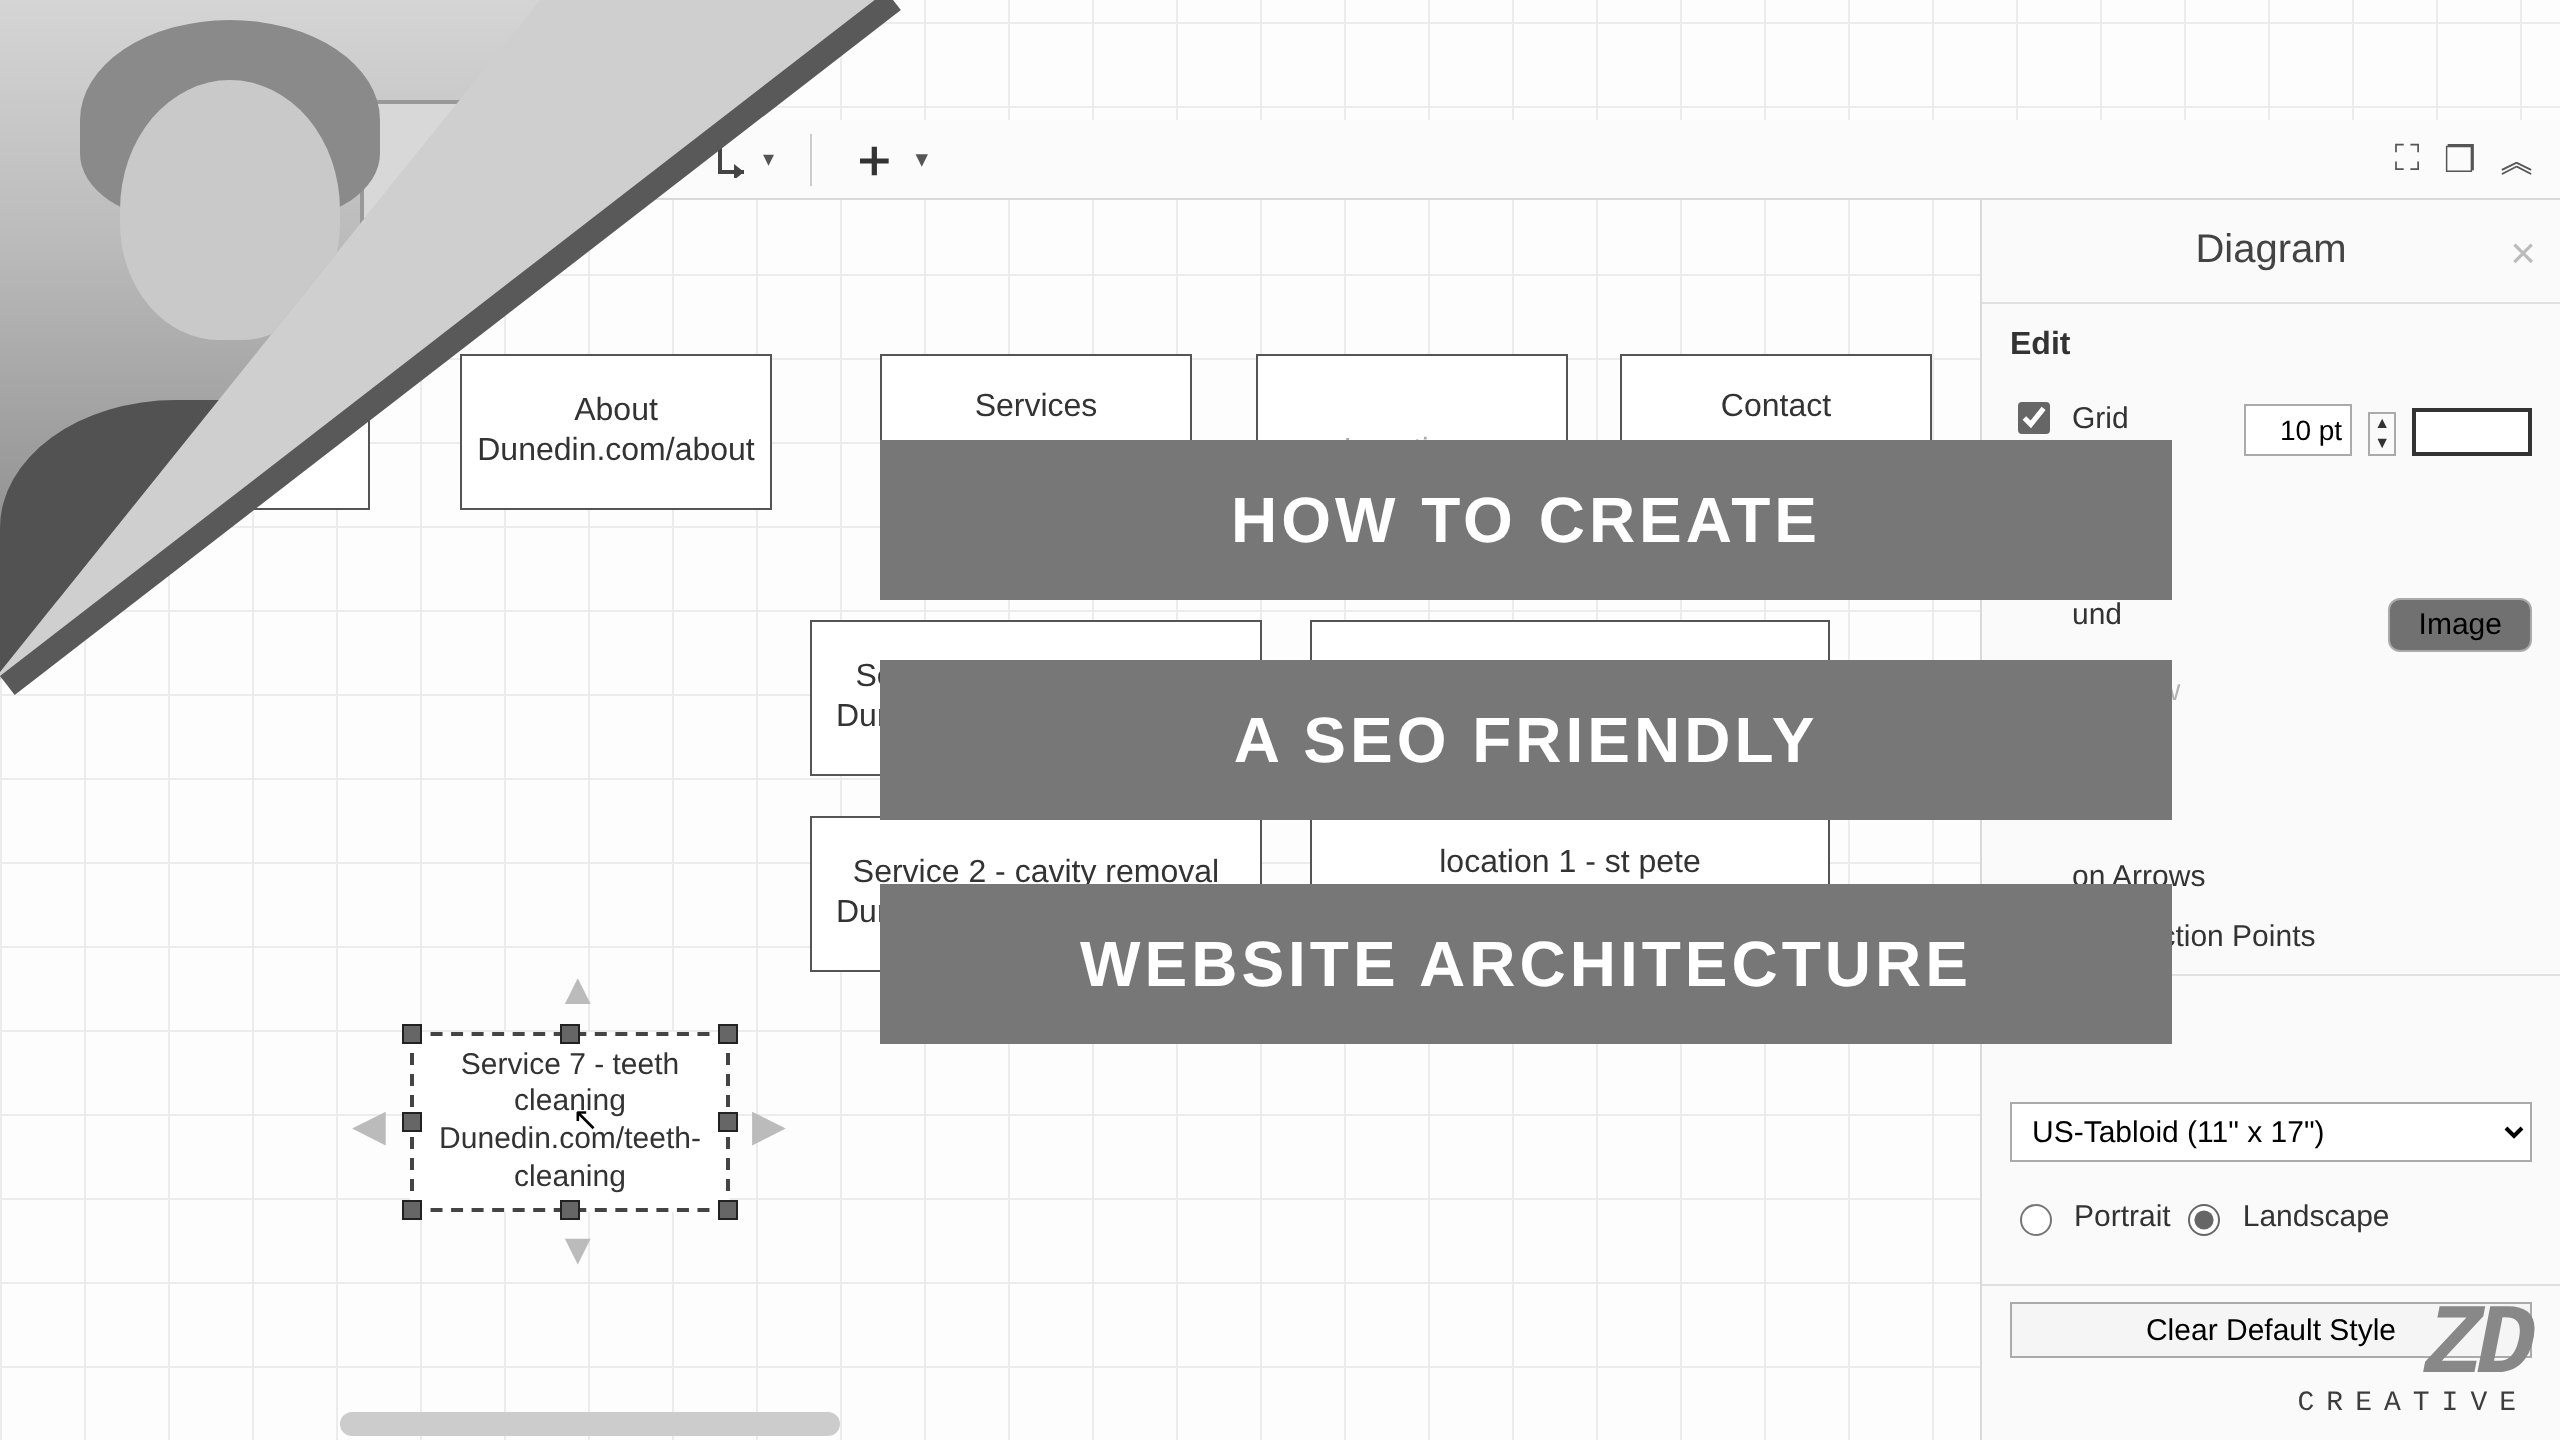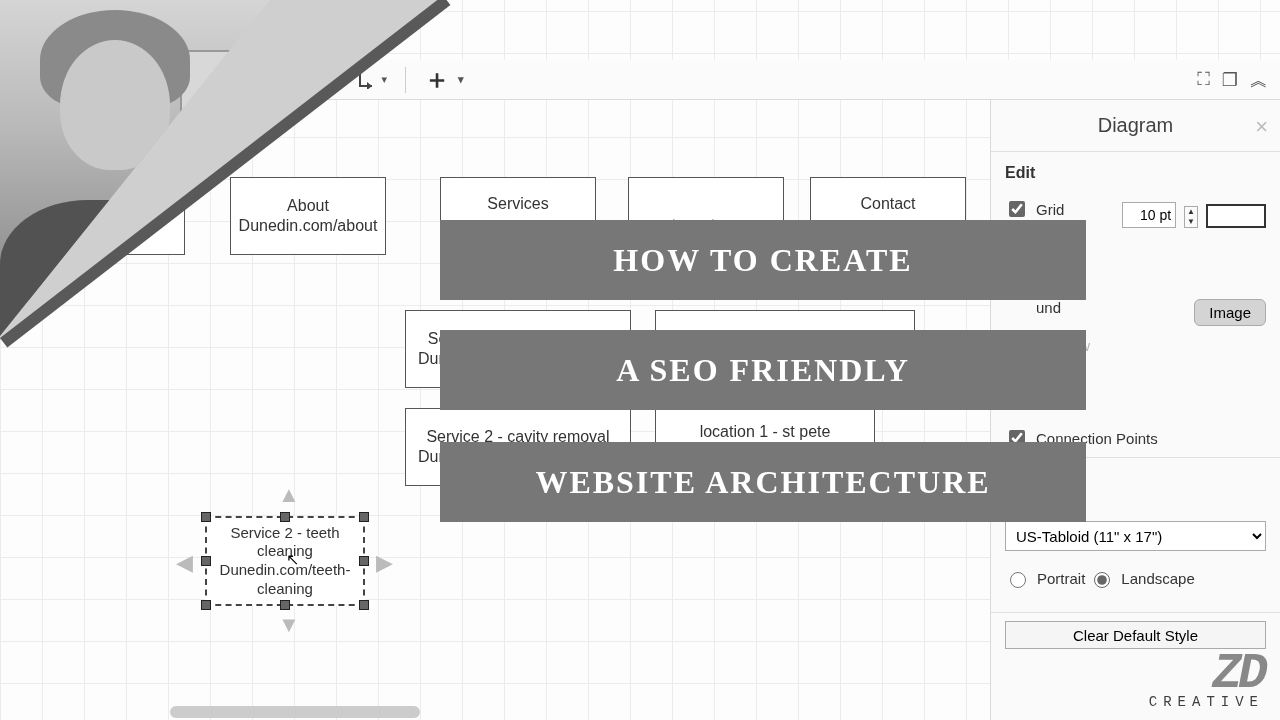--- a/index.html
+++ b/index.html
@@ -105,41 +105,41 @@
     border:1px solid #aaa; font-size:14px;
   }
   .panel .stepper {
     display:inline-flex; flex-direction:column; border:1px solid #aaa;
   }
   .panel .stepper span { font-size:8px; line-height:10px; padding:0 2px; cursor:pointer; }
   .panel .swatch {
     width:60px; height:24px; border:2px solid #333; background:#fff; cursor:pointer;
   }
   .panel button.rect {
-    background:#86efac; border:1px solid #aaa; border-radius:6px;
+    background:#d946ef; border:1px solid #aaa; border-radius:6px;
     padding:4px 14px; font-size:15px; cursor:pointer;
   }
   .panel select {
     width:100%; height:30px; border:1px solid #aaa; background:#fff;
     font-size:15px; padding:0 6px;
   }
   .panel .radios { display:flex; gap:4px; margin:10px 0 16px; }
   .panel .wide {
     display:block; width:100%; height:28px; margin:4px 0;
     background:#f5f5f5; border:1px solid #aaa; cursor:pointer;
     font-size:15px;
   }
 
   
   .banner {
     position:absolute;
     left:440px; width:646px; height:80px;
     background:#777; color:#fff;
     display:flex; align-items:center; justify-content:center;
-    font-family: Liberation Serif, serif;
+    font-family: Liberation Sans, sans-serif;
     font-stretch: condensed;
     font-weight:700;
     letter-spacing:2px;
     font-size:32px;
     text-transform:uppercase;
   }
 
   
   .webcam {
     position:absolute;
@@ -240,26 +240,26 @@
   <span style="align-self:flex-start;margin-left:6px">Dun</span>
 </div>
 
 <div class="node" style="left:655px; top:310px; width:260px; height:78px;"></div>
 
 <div class="node" style="left:405px; top:408px; width:226px; height:78px;">
   <span>Service 2 - cavity removal</span>
   <span style="align-self:flex-start;margin-left:6px">Dun</span>
 </div>
 
-<div class="node" style="left:655px; top:408px; width:220px; height:40px;border-bottom:none;justify-content:flex-end">
+<div class="node" style="left:655px; top:408px; width:260px; height:40px;border-bottom:none;justify-content:flex-end">
   <span>location 1 - st pete</span>
 </div>
 
 <div class="node selected" style="left:205px; top:516px; width:160px; height:90px; font-size:15px;">
-  <span>Service 2 - teeth</span>
+  <span>Service 7 - teeth</span>
   <span>cleaning</span>
   <span>Dunedin.com/teeth-</span>
   <span>cleaning</span>
   <div class="handle" style="left:-6px;top:-6px"></div>
   <div class="handle" style="right:-6px;top:-6px"></div>
   <div class="handle" style="left:-6px;bottom:-6px"></div>
   <div class="handle" style="right:-6px;bottom:-6px"></div>
   <div class="handle" style="left:calc(50% - 5px);top:-6px"></div>
   <div class="handle" style="left:calc(50% - 5px);bottom:-6px"></div>
   <div class="handle" style="top:calc(50% - 5px);left:-6px"></div>
@@ -303,20 +303,24 @@
       </label>
     <span style="flex:1"></span>
     <button class="rect">Image</button>
   </div>
   <label style="opacity:.35">
       <input type="checkbox" style="">
       <span>Shadow</span>
     </label>
 
   <div style="height:55px"></div>
+  <label>
+      <input type="checkbox" checked="" style="visibility: hidden;">
+      <span>on Arrows</span>
+    </label>
   <label>
       <input type="checkbox" checked="" style="">
       <span>Connection Points</span>
     </label>
   <hr>
 
   <div style="height:55px"></div>
   <select>
     <option>US-Tabloid (11" x 17")</option>
   </select>

